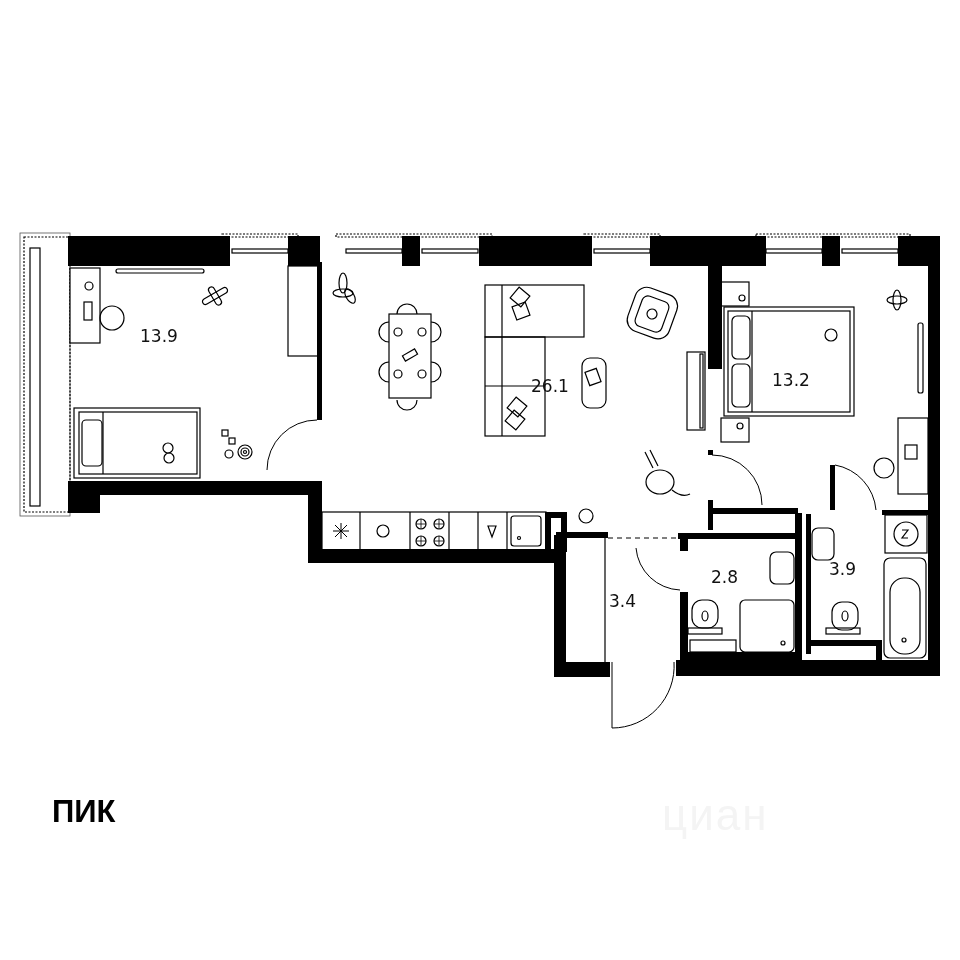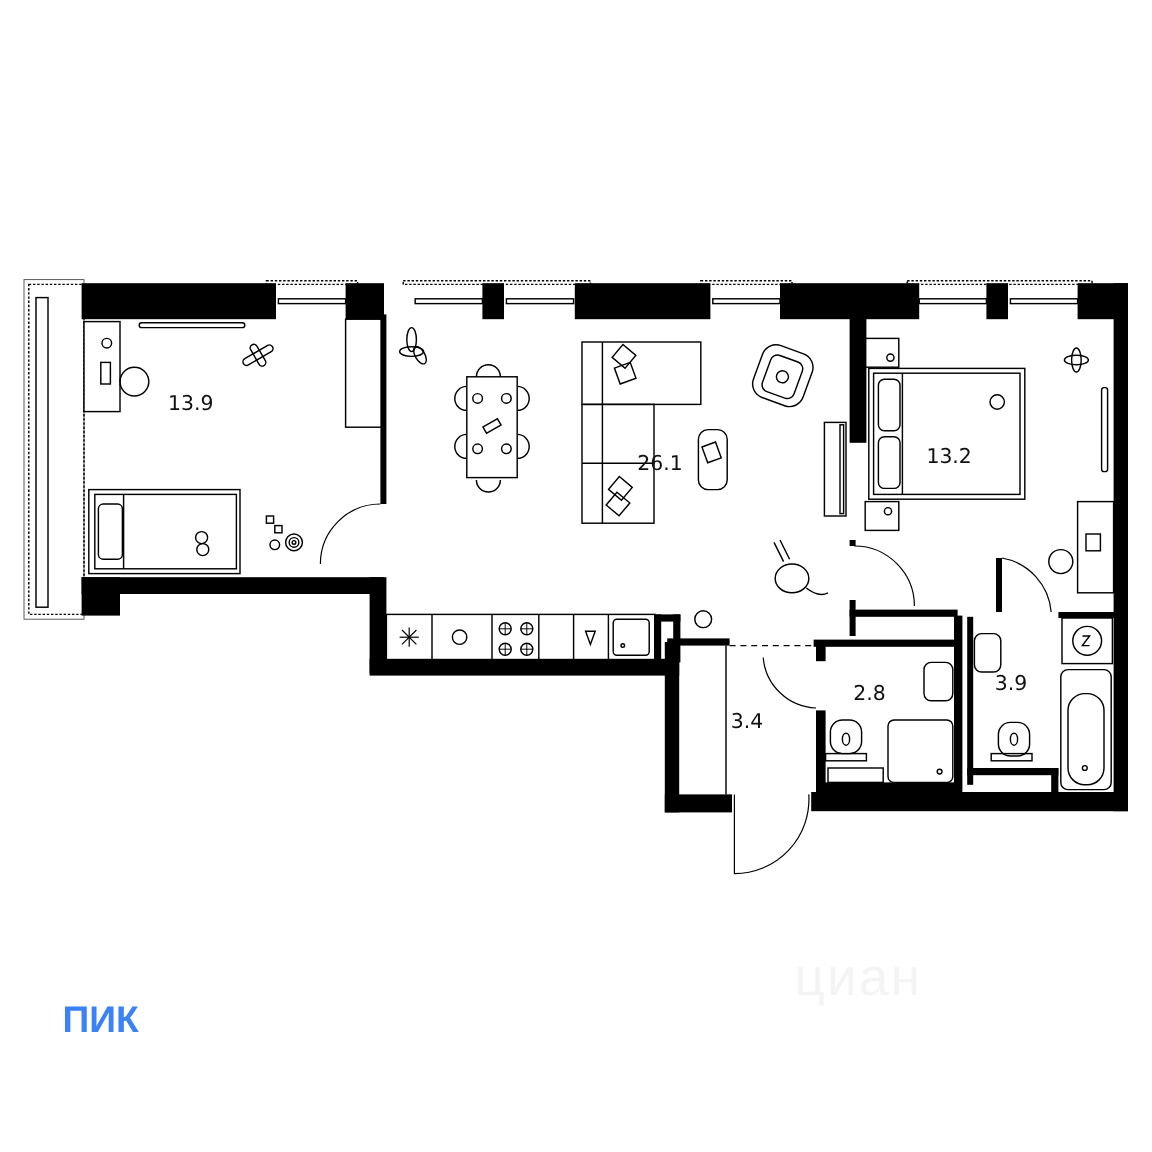--- a/index.html
+++ b/index.html
@@ -4,21 +4,21 @@
 <style>
   html, body { margin: 0; padding: 0; background: #ffffff; }
   body { width: 960px; height: 960px; position: relative; overflow: hidden; font-family: "DejaVu Sans", sans-serif; }
   #plan { position: absolute; left: 0; top: 0; width: 960px; height: 960px; }
   .wall { fill: #000; }
   .thin { fill: none; stroke: #000; stroke-width: 1.2; }
   .thin2 { fill: #fff; stroke: #000; stroke-width: 1.2; }
   .glass { fill: #fff; stroke: #555; stroke-width: 0.8; }
   .door { fill: none; stroke: #000; stroke-width: 1; }
   .area-label { font-family: "DejaVu Sans", sans-serif; font-size: 17px; fill: #111; }
-  .brand { position: absolute; left: 52px; top: 832px; font-family: "Liberation Sans", sans-serif; font-weight: bold; font-size: 31px; color: #3b82f6; letter-spacing: 0px; }
+  .brand { position: absolute; left: 52px; top: 794px; font-family: "Liberation Sans", sans-serif; font-weight: bold; font-size: 31px; color: #000000; letter-spacing: 0px; }
   .watermark { position: absolute; left: 662px; top: 790px; font-family: "Liberation Sans", sans-serif; font-size: 44px; color: #f4f4f4; letter-spacing: 2px; }
 </style>
 </head>
 <body>
 
 <svg id="plan" viewBox="0 0 960 960" xmlns="http://www.w3.org/2000/svg">
 
   <g>
     <rect x="20" y="233" width="50" height="283" class="glass"></rect>
     <rect x="24" y="237" width="46" height="275" class="thin" stroke-dasharray="2 1.5"></rect>

